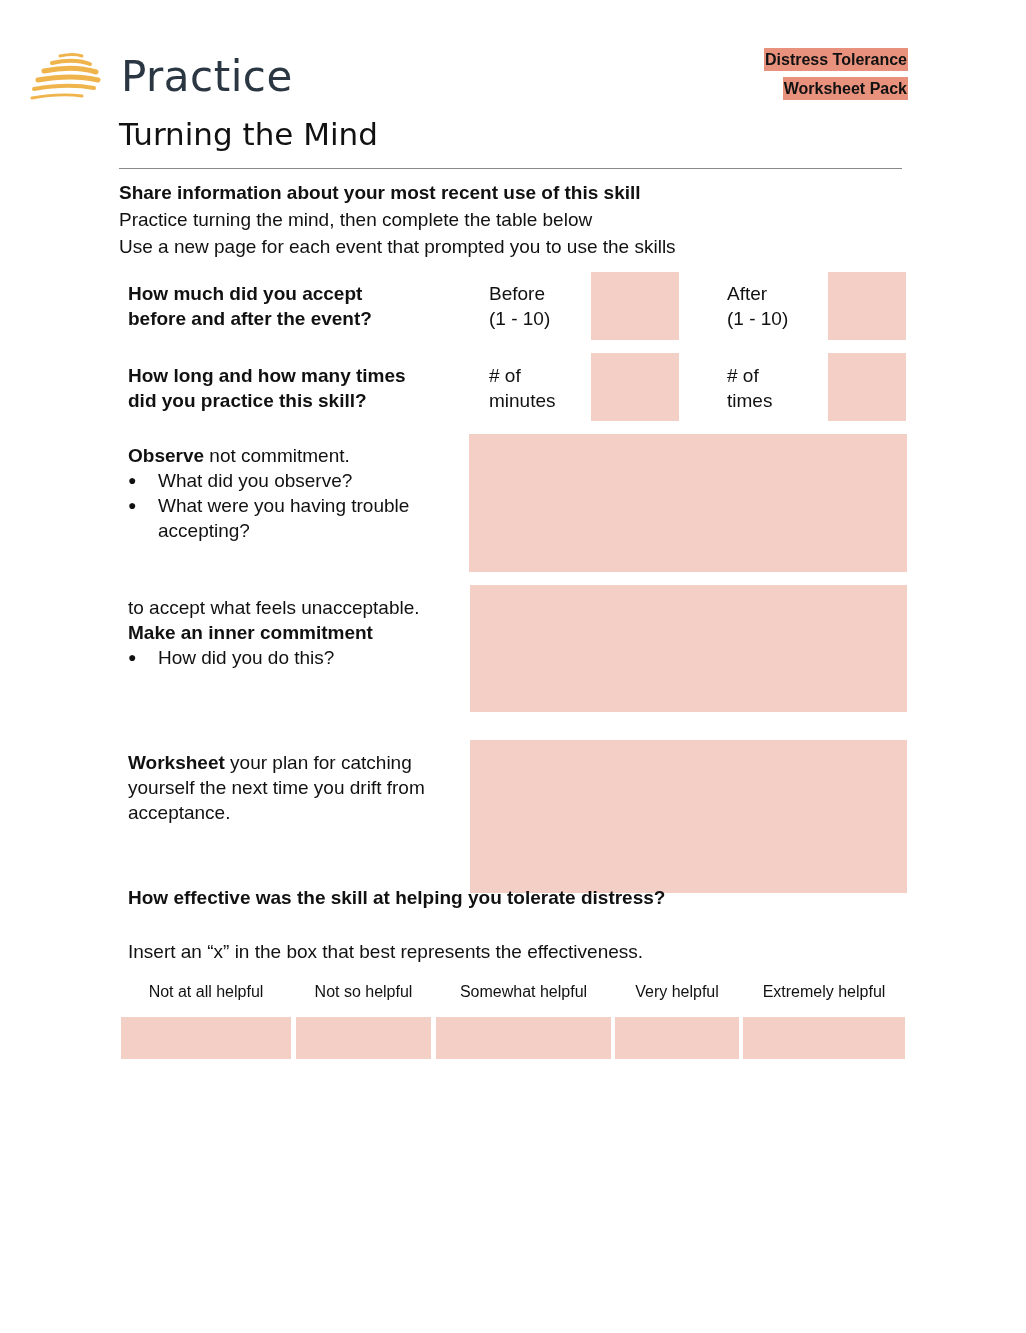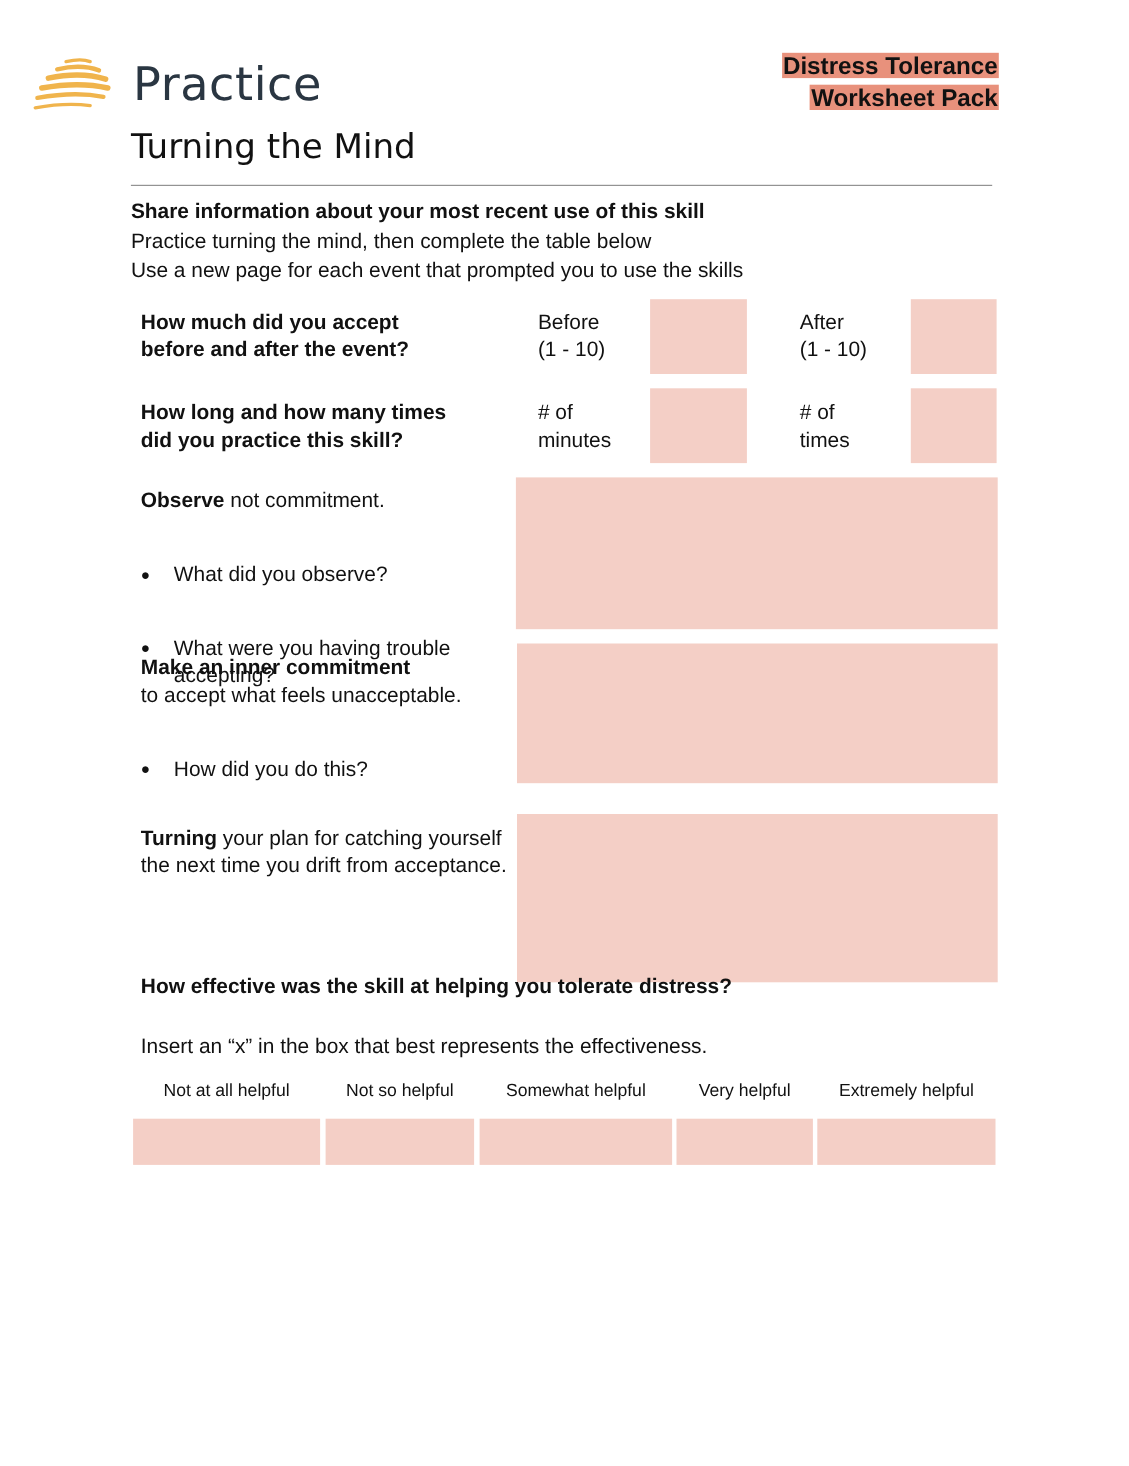--- a/index.html
+++ b/index.html
@@ -2,32 +2,32 @@
 <html><head>
 <meta charset="utf-8">
 <style>
   html, body { margin: 0; padding: 0; background: #ffffff; }
   body { width: 1026px; height: 1333px; position: relative; overflow: hidden;
          font-family: "Liberation Sans", "DejaVu Sans", sans-serif; color: #111; }
   .abs { position: absolute; }
   .logo-icon { left: 30px; top: 50px; width: 72px; height: 56px; }
   .brand { left: 121px; top: 52px; font-size: 42px; color: #2a3642; letter-spacing: 0.5px; font-family: "DejaVu Sans", sans-serif; }
   .title { left: 119px; top: 116px; font-size: 31px; color: #111; font-family: "DejaVu Sans", sans-serif; }
-  .tag { background: #e8917c; color: #111; font-weight: bold; font-size: 22px; line-height: 23px; padding: 0 1px; }
+  .tag { background: #e8917c; color: #111; font-weight: bold; font-size: 16px; line-height: 23px; padding: 0 1px; }
   .tag1 { right: 118px; top: 48px; }
   .tag2 { right: 118px; top: 77px; }
   .rule { left: 119px; top: 168px; width: 783px; height: 1px; background: #888; }
   .intro-h { left: 119px; top: 182px; font-size: 19px; font-weight: bold; text-align: right; }
   .intro-l { left: 119px; font-size: 19px; }
   .q { left: 128px; font-size: 19px; line-height: 25px; }
   .q b { font-weight: bold; }
   .lbl { font-size: 19px; line-height: 25px; }
   .box { background: #f4cfc6; }
   ul.bul { margin: 0; padding: 0; list-style: none; }
-  ul.bul li { position: relative; padding-left: 30px; margin-top: 42px; }
+  ul.bul li { position: relative; padding-left: 30px; }
   ul.bul li::before { content: "\25CF"; position: absolute; left: 0; top: 0; font-size: 14px; }
   .scale-lbl { top: 983px; font-size: 16px; text-align: center; }
 </style>
 </head>
 <body>
 
 <div class="abs logo-icon">
   <svg width="72" height="56" viewBox="0 0 72 56">
     <g stroke="#f0b44c" stroke-linecap="round" fill="none">
       <path d="M30 6 Q 44 3 52 6" stroke-width="3"></path>
@@ -82,30 +82,30 @@
 <div class="abs q" style="top:443px;width:330px">
   <div><b>Observe</b><span> not commitment.</span></div>
   <ul class="bul">
     <li>What did you observe?</li>
     <li>What were you having trouble accepting?</li>
   </ul>
 </div>
 <div class="abs box" style="left:469px;top:434px;width:438px;height:138px"></div>
 
 <div class="abs q" style="top:595px;width:340px">
+  <div>to accept what feels unacceptable.</div>
   <div style="font-weight:bold">Make an inner commitment</div>
-  <div>to accept what feels unacceptable.</div>
   <ul class="bul">
     <li>How did you do this?</li>
   </ul>
 </div>
 <div class="abs box" style="left:470px;top:585px;width:437px;height:127px"></div>
 
 <div class="abs q" style="top:750px;width:335px">
-  <b>Turning</b><span> your plan for catching yourself the next time you drift from acceptance.</span>
+  <b>Worksheet</b><span> your plan for catching yourself the next time you drift from acceptance.</span>
 </div>
 <div class="abs box" style="left:470px;top:740px;width:437px;height:153px"></div>
 
 <div class="abs" style="left:128px;top:887px;font-size:19px;font-weight:bold">How effective was the skill at helping you tolerate distress?</div>
 <div class="abs" style="left:128px;top:941px;font-size:19px">Insert an “x” in the box that best represents the effectiveness.</div>
 
 <div class="abs scale-lbl" style="left:121px;width:170px">Not at all helpful</div>
 <div class="abs scale-lbl" style="left:296px;width:135px">Not so helpful</div>
 <div class="abs scale-lbl" style="left:436px;width:175px">Somewhat helpful</div>
 <div class="abs scale-lbl" style="left:615px;width:124px">Very helpful</div>

